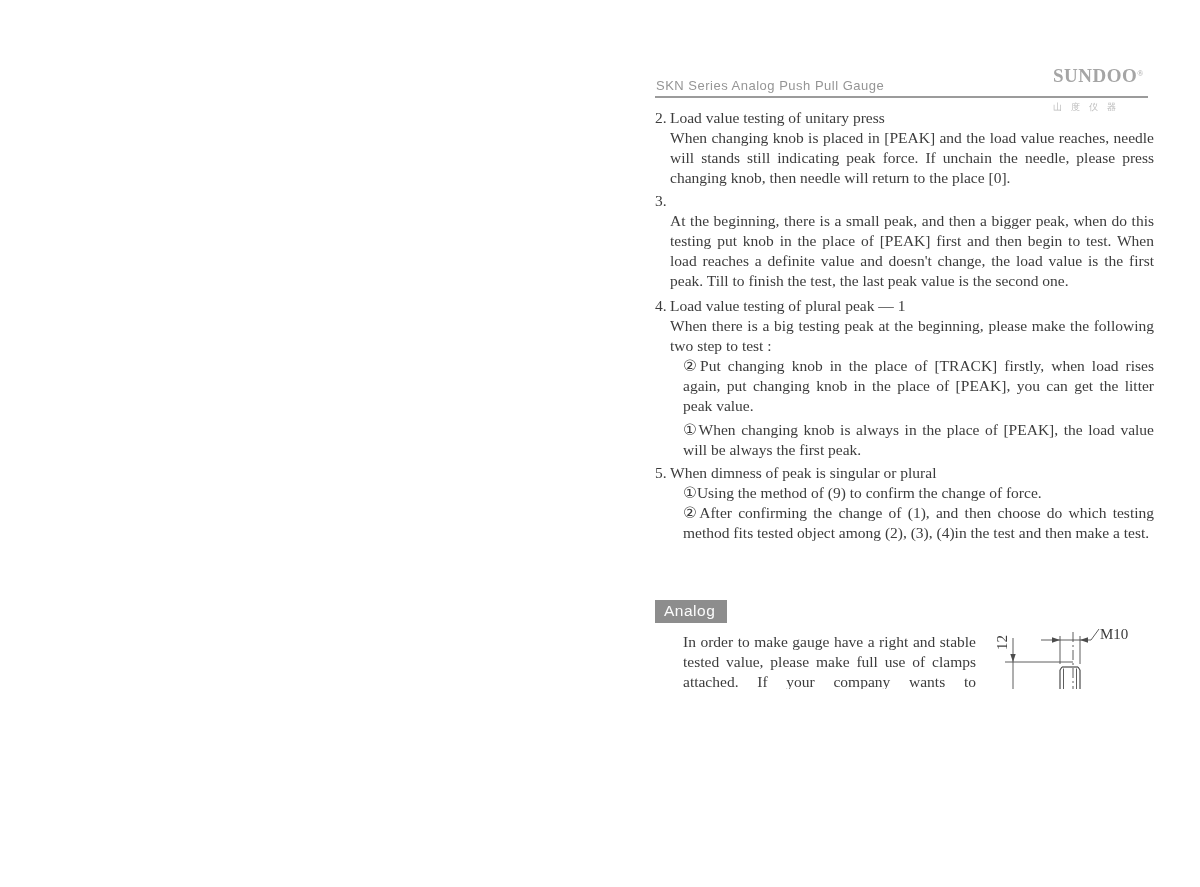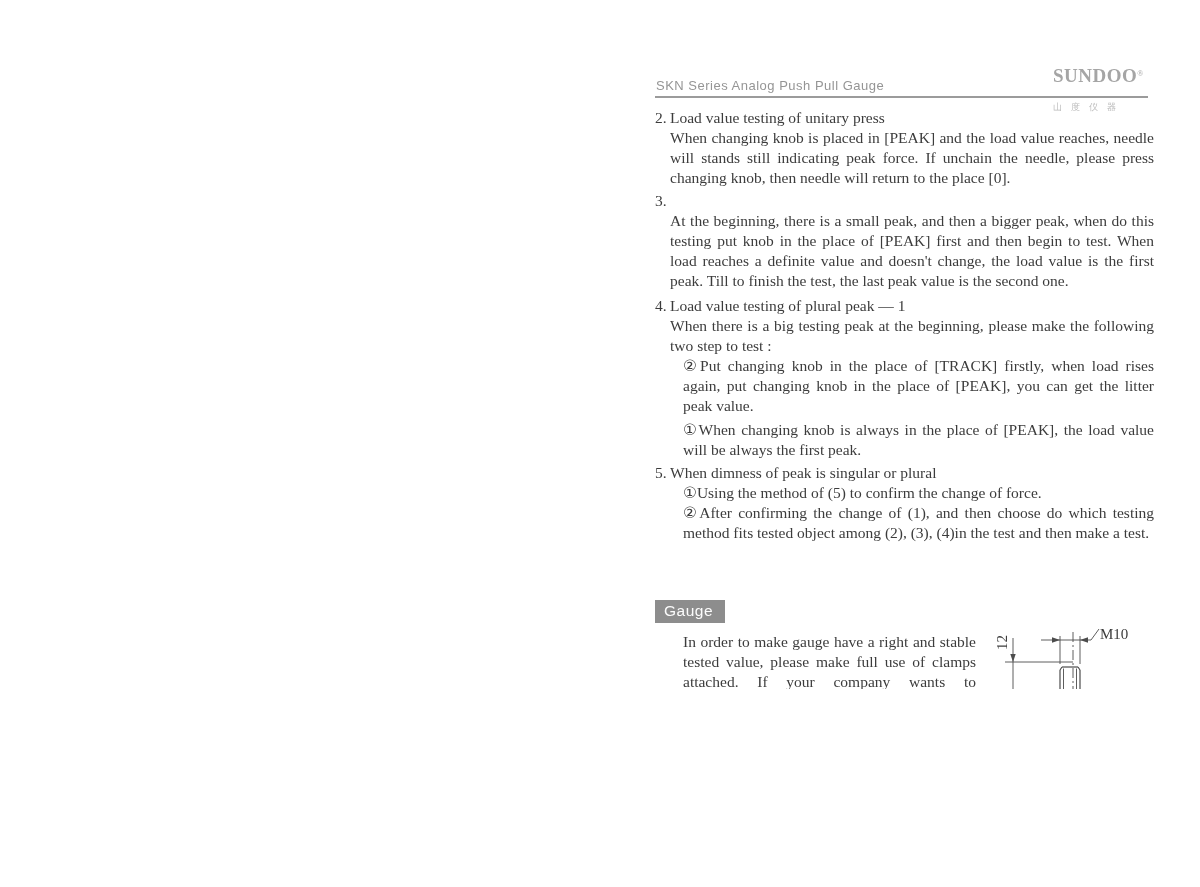--- a/index.html
+++ b/index.html
@@ -84,28 +84,28 @@
       <p class="sec-body">When there is a big testing peak at the beginning, please make the following two step to test :</p>
       <p class="sec-sub">②Put changing knob in the place of [TRACK] firstly, when load rises again, put changing knob in the place of [PEAK], you can get the litter peak value.</p>
       <p class="sec-sub sub-gap">①When changing knob is always in the place of [PEAK], the load value will be always the first peak.</p>
     </div>
 
     <div class="sec">
       <div class="sec-title">
         <span class="sec-num">5.</span>
         <span>When dimness of peak is singular or plural</span>
       </div>
-      <p class="sec-sub">①Using the method of (5) to confirm the change of force.</p>
+      <p class="sec-sub">①Using the method of (9) to confirm the change of force.</p>
       <p class="sec-sub">②After confirming the change of (1), and then choose do which testing method fits tested object among (2), (3), (4)in the test and then make a test.</p>
     </div>
 
   </div>
 
   <div class="others">
-    <div class="others-badge">Gauge</div>
+    <div class="others-badge">Analog</div>
     <p class="others-body">In order to make gauge have a right and stable tested value, please make full use of clamps attached. If your company wants to manufacture appropriate clamps, please refer  to the connected size of central stick shown on the right.</p>
   </div>
 
   <svg class="drawing" width="170" height="165" viewBox="0 0 170 165">
     <g stroke="#4c4c4c" stroke-width="1" fill="none">
 
       <line x1="88" y1="20" x2="88" y2="158" stroke-dasharray="10,3,2,3" stroke-width="0.9"></line>
 
       <line x1="75" y1="24" x2="75" y2="52" stroke-width="0.9"></line>
       <line x1="95" y1="24" x2="95" y2="52" stroke-width="0.9"></line>

